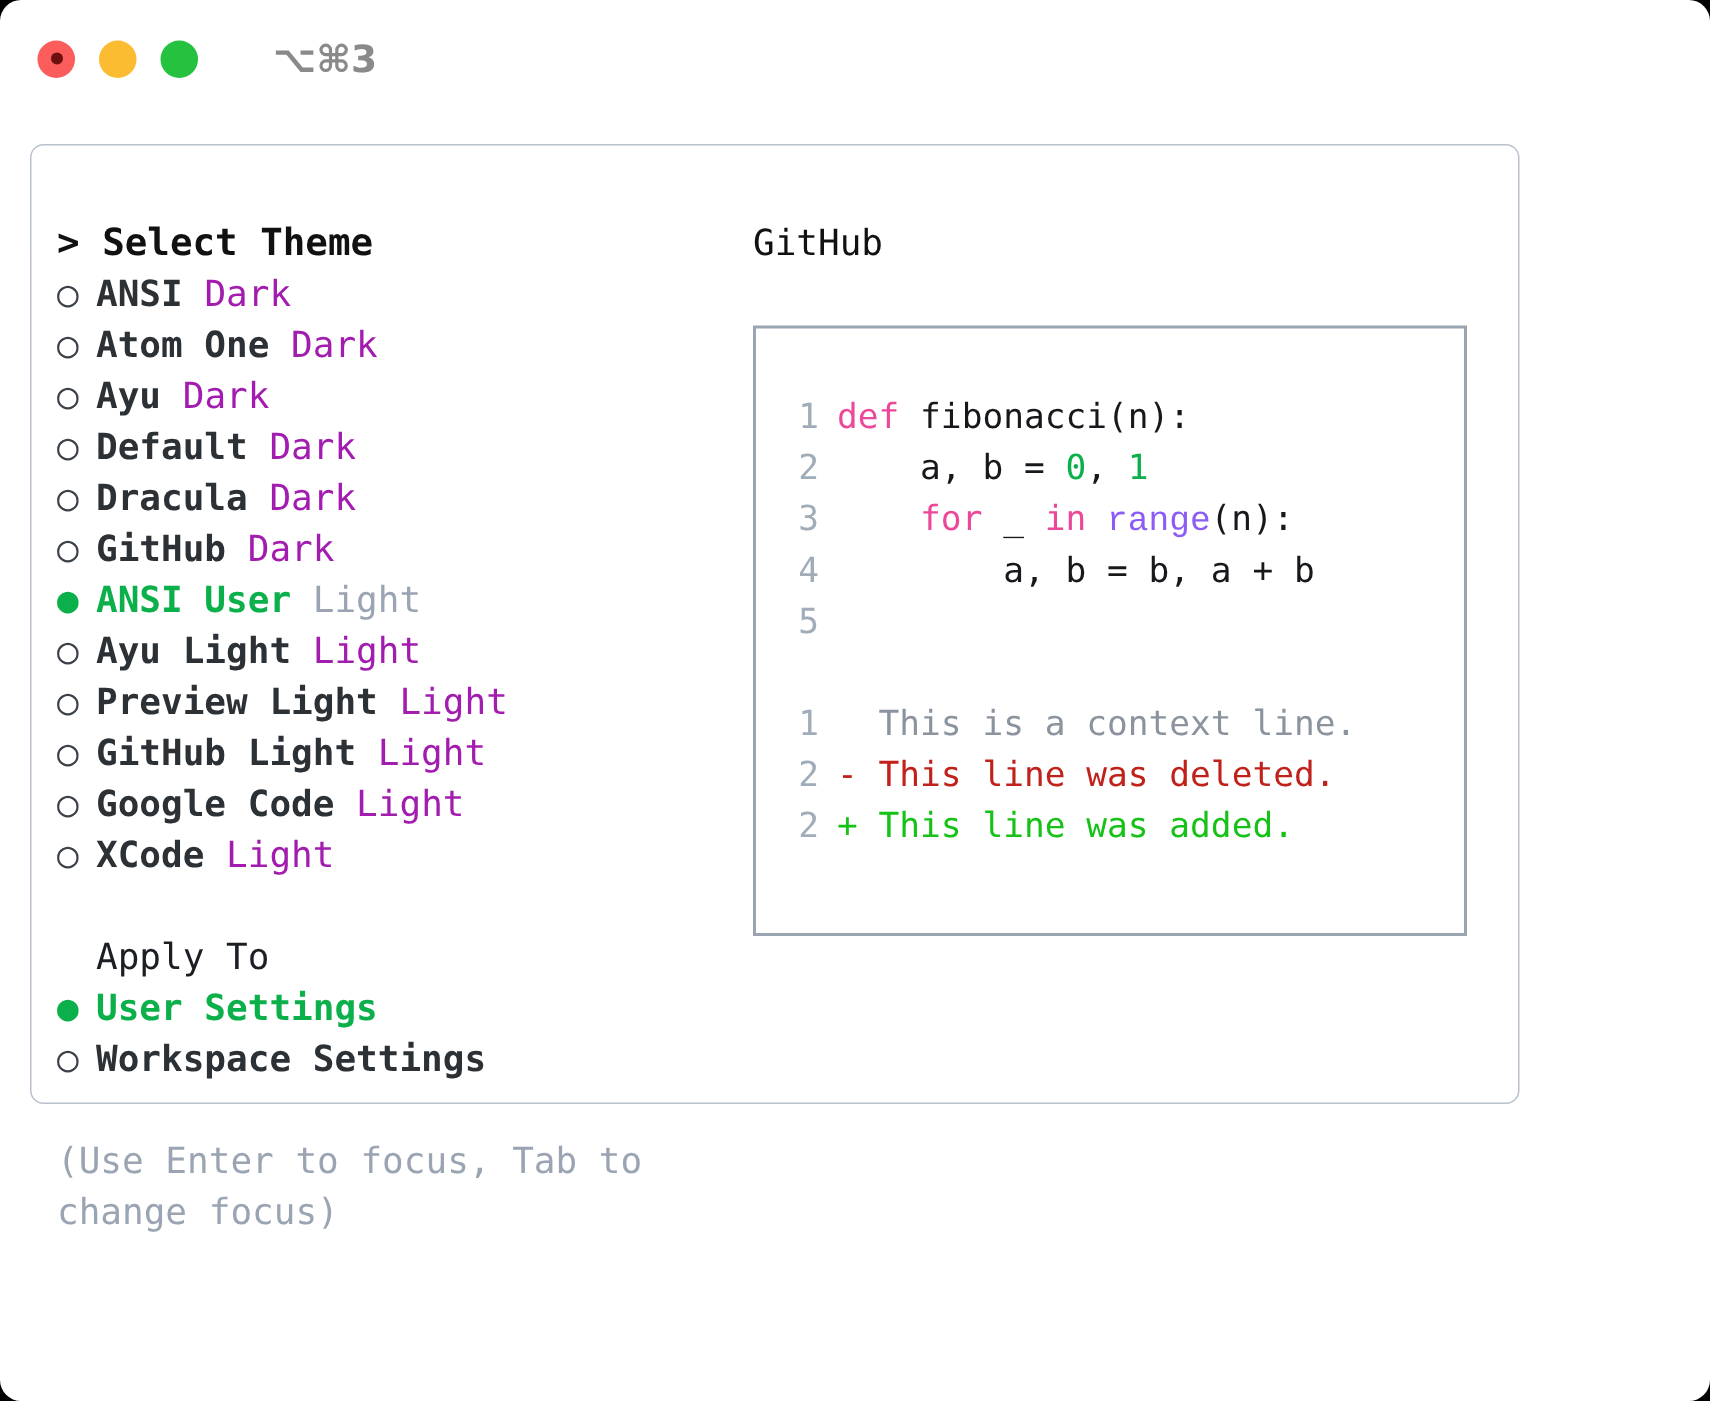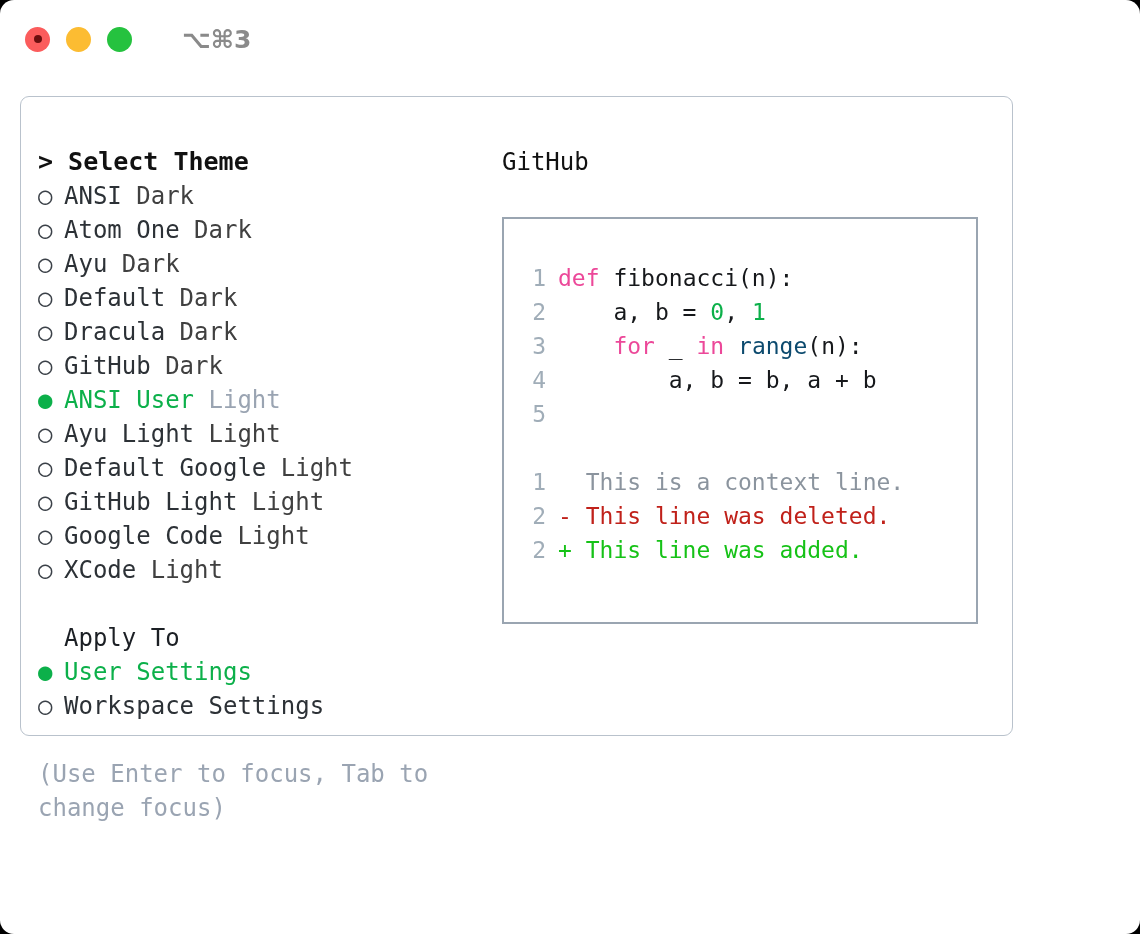--- a/index.html
+++ b/index.html
@@ -115,23 +115,23 @@
   }
   .bullet {
     display: inline-block;
     width: 26px;
     flex: 0 0 26px;
     font-size: 24px;
     line-height: 34px;
     color: #3b4148;
   }
   .bullet.on { color: #0cb04a; }
-  .opt .label { color: #2c3136; }
+  .opt .label { color: #2c3136; font-weight: bold; }
   .opt.selected .label { color: #0cb04a; }
-  .opt .suffix { color: #404040; }
+  .opt .suffix { color: #a21caf; }
   .opt.selected .suffix { color: #9aa4b2; }
 
   .sub-head {
     font-size: 24px;
     color: #1b1f24;
     line-height: 34px;
     white-space: pre;
     padding-left: 26px;
     margin-top: 40px;
   }
@@ -187,21 +187,21 @@
     display: inline-block;
     width: 26px;
     flex: 0 0 26px;
     text-align: right;
     color: #a0adb8;
     margin-right: 12px;
   }
   .ctext { white-space: pre; }
 
   .tok-kw   { color: #ec4899; }
-  .tok-fn   { color: #0c4a6e; }
+  .tok-fn   { color: #8b5cf6; font-family: Liberation Mono, monospace; }
   .tok-num  { color: #0cb04a; }
   .tok-id   { color: #16181b; margin-top: 12px; }
 
   .diff-gap { height: 34px; }
   .diff-ctx { color: #8b949e; }
   .diff-del { color: #c0211a; }
   .diff-add { color: #16c217; }
 </style>
 </head>
 <body>
@@ -226,21 +226,21 @@
 
         <div id="theme-list">
             <div class="opt"><span class="bullet">○</span><span class="label">ANSI</span><span class="label"> </span><span class="suffix">Dark</span></div>
             <div class="opt"><span class="bullet">○</span><span class="label">Atom One</span><span class="label"> </span><span class="suffix">Dark</span></div>
             <div class="opt"><span class="bullet">○</span><span class="label">Ayu</span><span class="label"> </span><span class="suffix">Dark</span></div>
             <div class="opt"><span class="bullet">○</span><span class="label">Default</span><span class="label"> </span><span class="suffix">Dark</span></div>
             <div class="opt"><span class="bullet">○</span><span class="label">Dracula</span><span class="label"> </span><span class="suffix">Dark</span></div>
             <div class="opt"><span class="bullet">○</span><span class="label">GitHub</span><span class="label"> </span><span class="suffix">Dark</span></div>
             <div class="opt selected"><span class="bullet on">●</span><span class="label">ANSI User</span><span class="label"> </span><span class="suffix">Light</span></div>
             <div class="opt"><span class="bullet">○</span><span class="label">Ayu Light</span><span class="label"> </span><span class="suffix">Light</span></div>
-            <div class="opt"><span class="bullet">○</span><span class="label">Default Google</span><span class="label"> </span><span class="suffix">Light</span></div>
+            <div class="opt"><span class="bullet">○</span><span class="label">Preview Light</span><span class="label"> </span><span class="suffix">Light</span></div>
             <div class="opt"><span class="bullet">○</span><span class="label">GitHub Light</span><span class="label"> </span><span class="suffix">Light</span></div>
             <div class="opt"><span class="bullet">○</span><span class="label">Google Code</span><span class="label"> </span><span class="suffix">Light</span></div>
             <div class="opt"><span class="bullet">○</span><span class="label">XCode</span><span class="label"> </span><span class="suffix">Light</span></div>
           </div>
 
         <div class="gap-lg"></div>
 
         <span class="sub-head">Apply To</span>
 
         <div id="apply-list">

